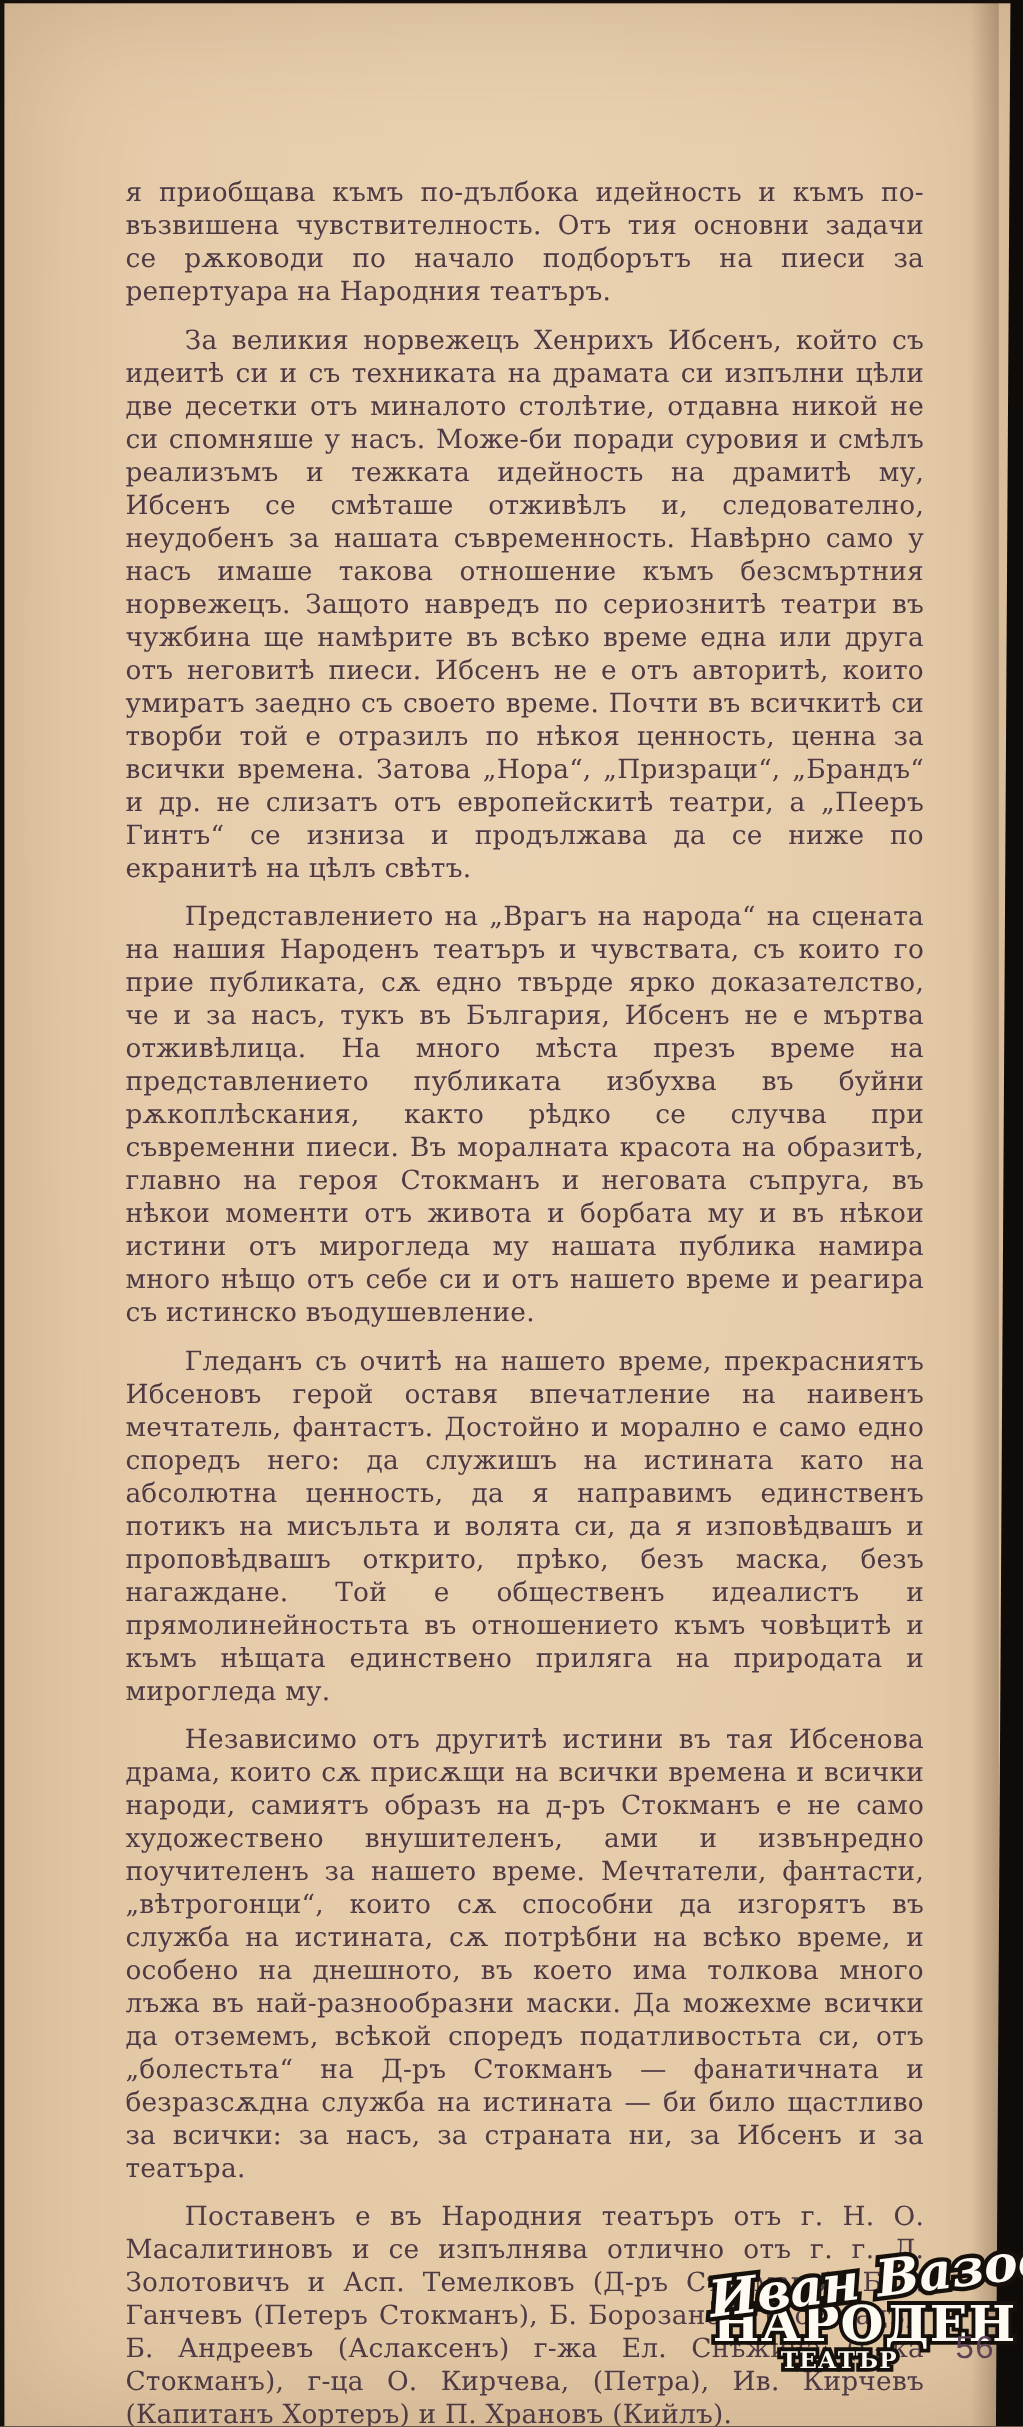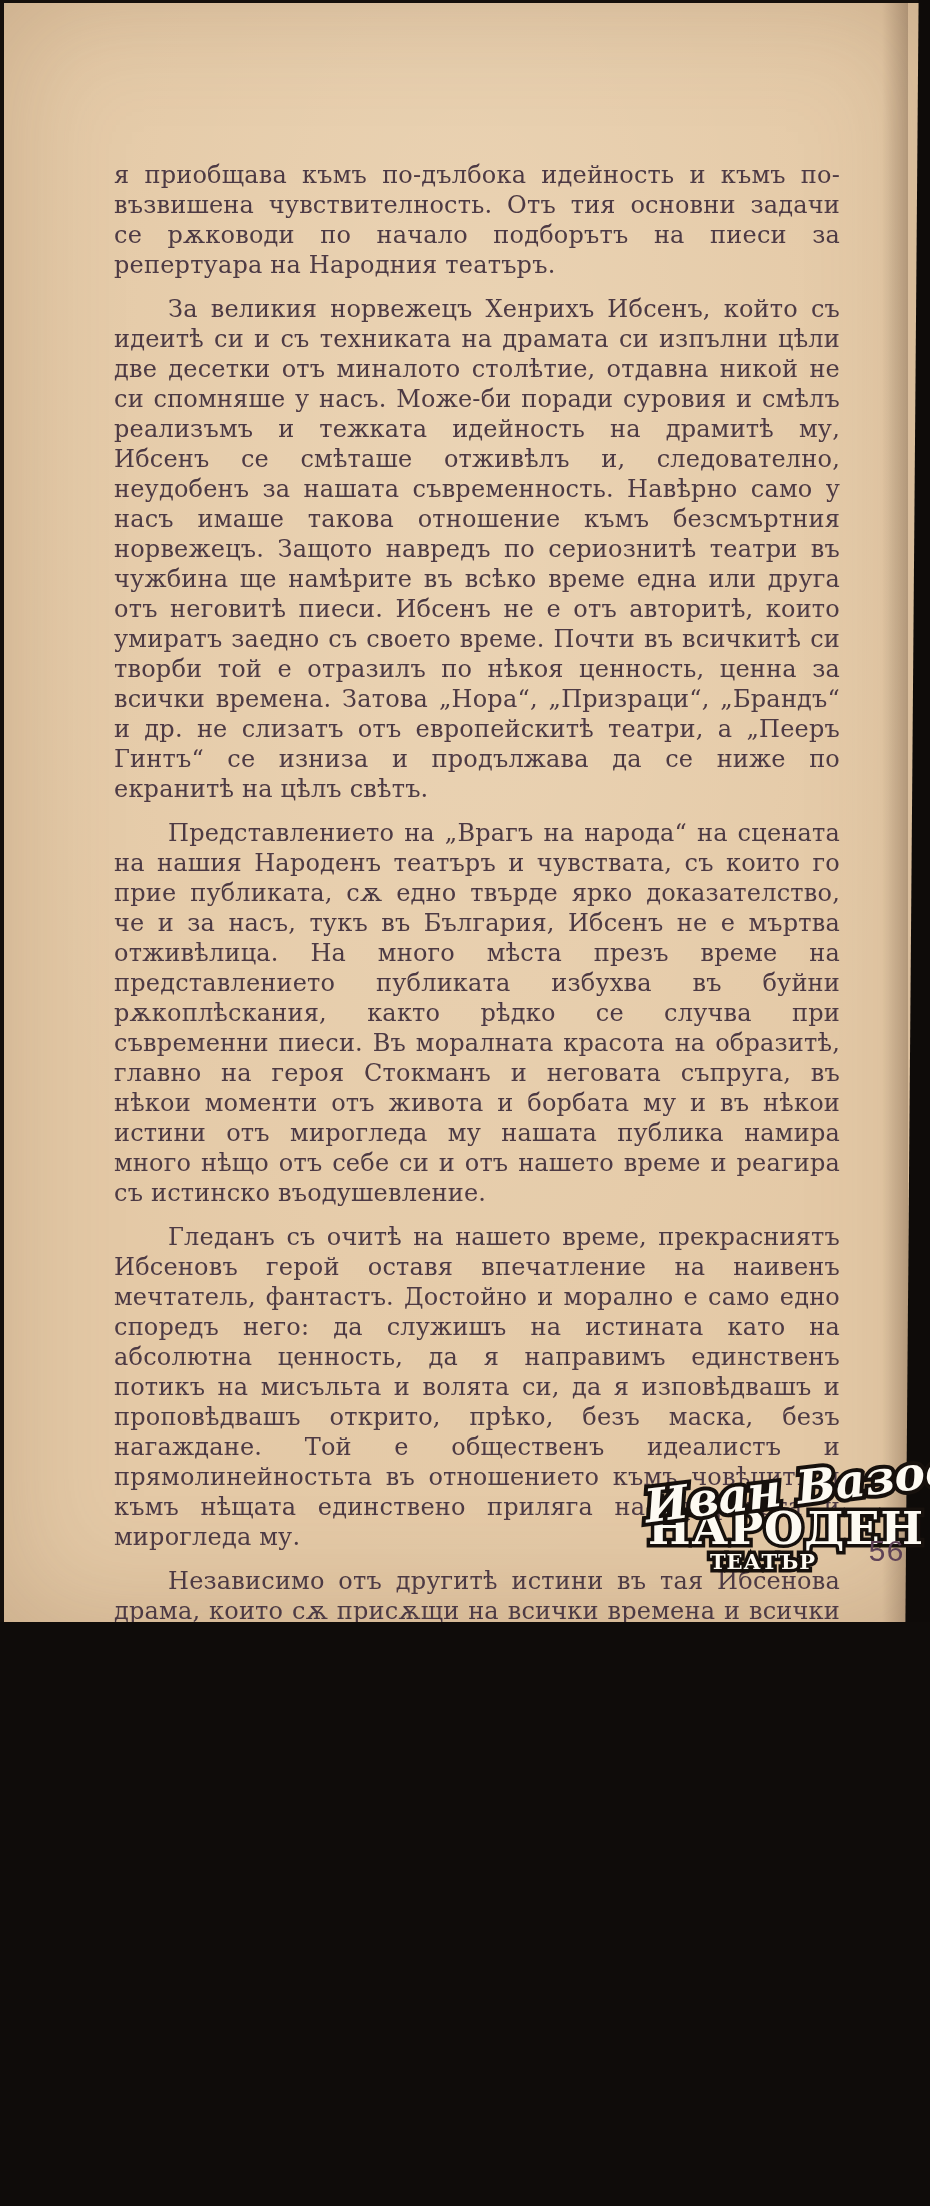--- a/index.html
+++ b/index.html
@@ -1,19 +1,19 @@
 <!DOCTYPE html>
 <html lang="bg"><head>
 <meta charset="utf-8">
 <style>
   html, body { margin: 0; padding: 0; background: #0f0c0a; }
   .page {
     position: relative;
     width: 930px;
-    height: 1622px;
+    height: 2206px;
     margin: 0 auto;
     background:
       radial-gradient(ellipse at 50% 30%, rgba(255,244,224,0.25), rgba(0,0,0,0) 70%),
       #e4c9a6;
     box-shadow: inset 0 0 120px rgba(121,82,52,0.25);
     overflow: hidden;
     font-family: "DejaVu Serif", "Liberation Serif", serif;
   }
   
   .edge { position: absolute; background: #15100c; }

